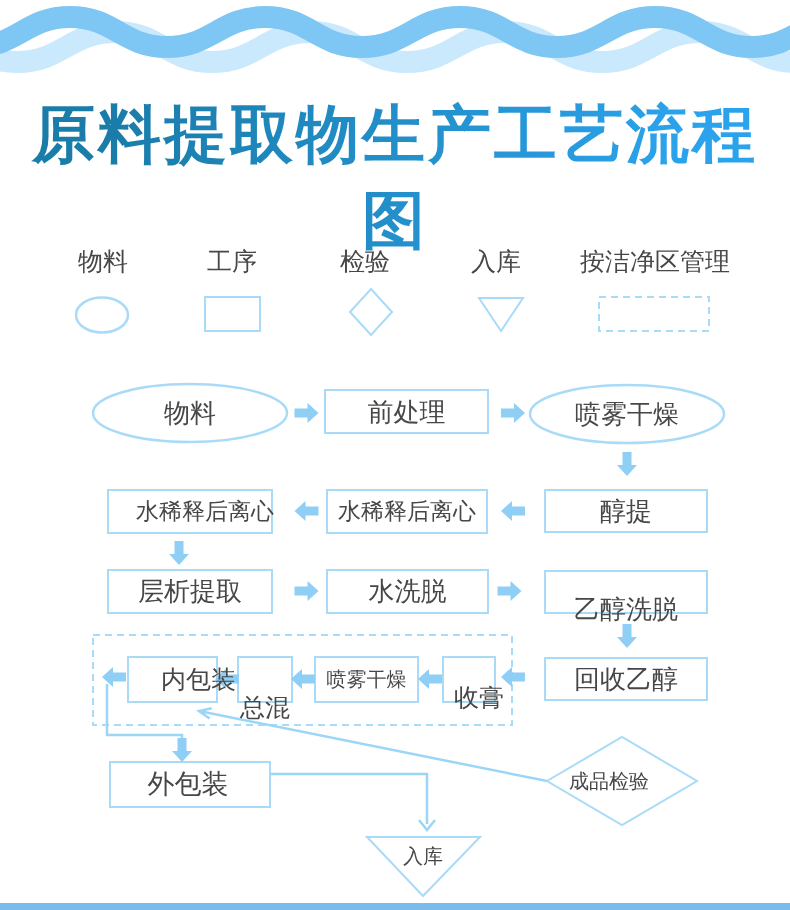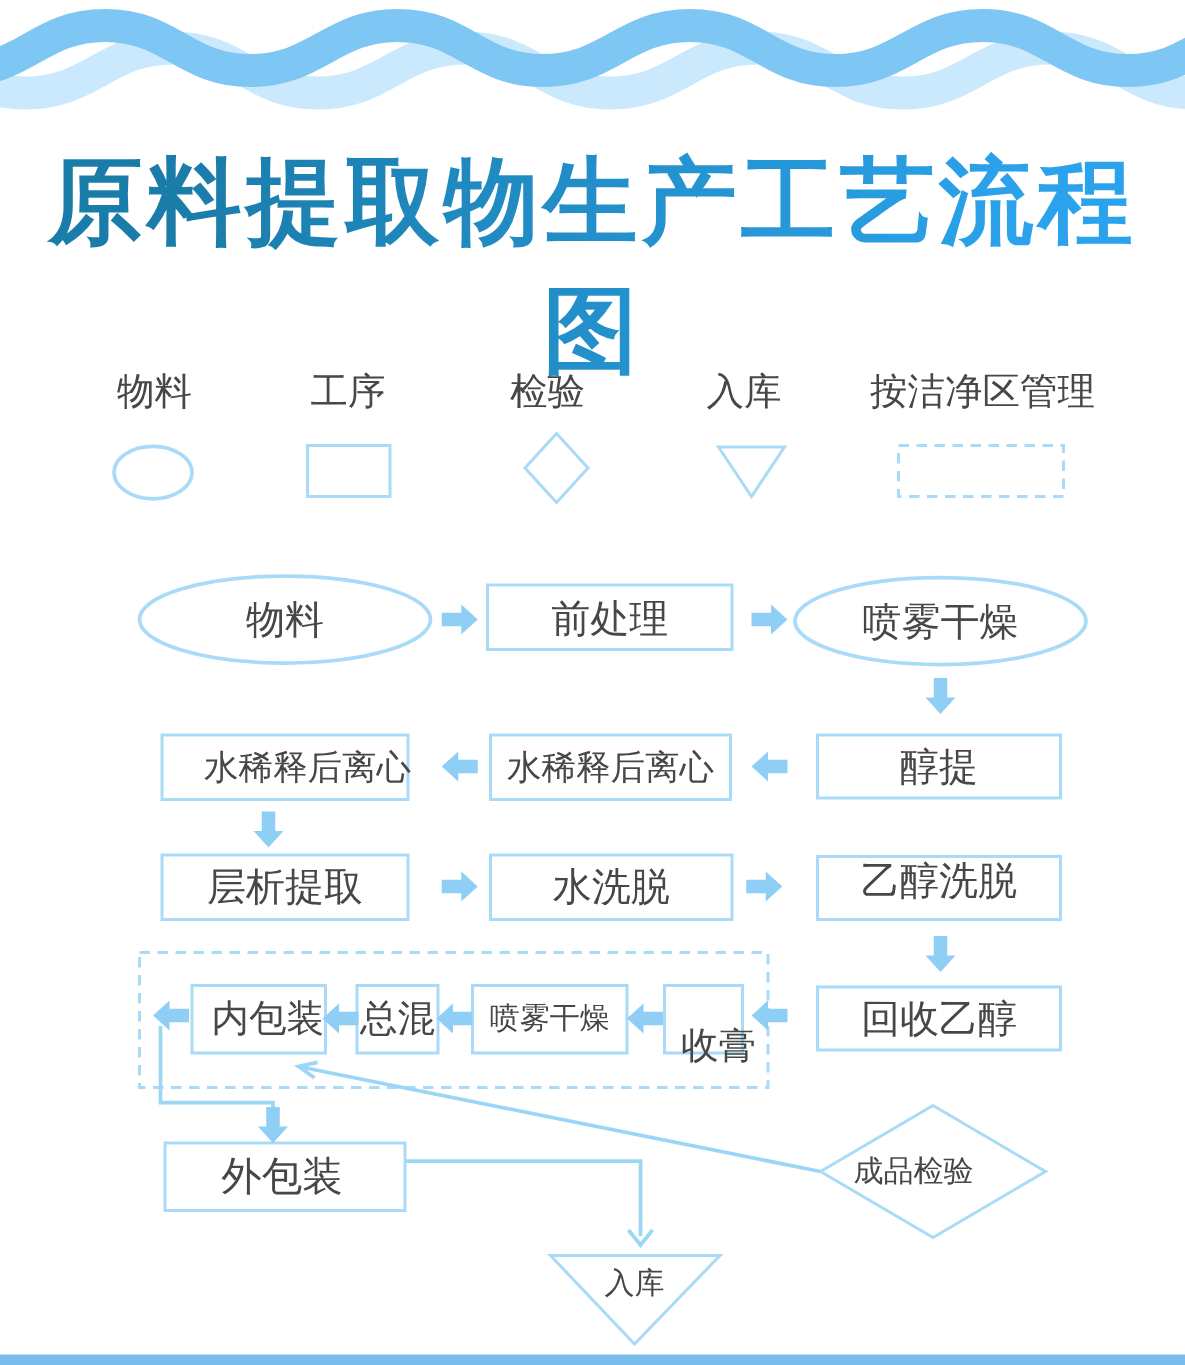--- a/index.html
+++ b/index.html
@@ -103,24 +103,24 @@
   <div class="label" style="left:90px;top:398px;width:200px;">物料</div>
   <div class="label" style="left:325px;top:397px;width:163px;">前处理</div>
   <div class="label" style="left:527px;top:399px;width:200px;">喷雾干燥</div>
 
   <div class="label f23" style="left:123px;top:499px;width:164px;">水稀释后离心</div>
   <div class="label f23" style="left:327px;top:499px;width:160px;">水稀释后离心</div>
   <div class="label" style="left:545px;top:496px;width:162px;">醇提</div>
 
   <div class="label" style="left:108px;top:576px;width:164px;">层析提取</div>
   <div class="label" style="left:327px;top:576px;width:161px;">水洗脱</div>
-  <div class="label" style="left:545px;top:572px;width:162px;">乙醇洗脱</div>
+  <div class="label" style="left:545px;top:594px;width:162px;">乙醇洗脱</div>
 
-  <div class="label f25" style="left:128px;top:665px;width:101px;">内包装</div>
-  <div class="label f25" style="left:238px;top:665px;width:54px;">总混</div>
+  <div class="label f25" style="left:128px;top:665px;width:101px;padding-left:20px;">内包装</div>
+  <div class="label f25" style="left:238px;top:694px;width:54px;font-family:Liberation Serif, serif;">总混</div>
   <div class="label f24" style="left:315px;top:666px;width:103px;">喷雾干燥</div>
   <div class="label f25" style="left:443px;top:683px;width:72px;">收膏</div>
   <div class="label" style="left:545px;top:664px;width:162px;">回收乙醇</div>
 
   <div class="label f27" style="left:108px;top:769px;width:160px;">外包装</div>
   <div class="label f24" style="left:534px;top:768px;width:150px;">成品检验</div>
   <div class="label f24" style="left:373px;top:843px;width:100px;">入库</div>
 
   <div class="bottom-bar"></div>
 </div>

